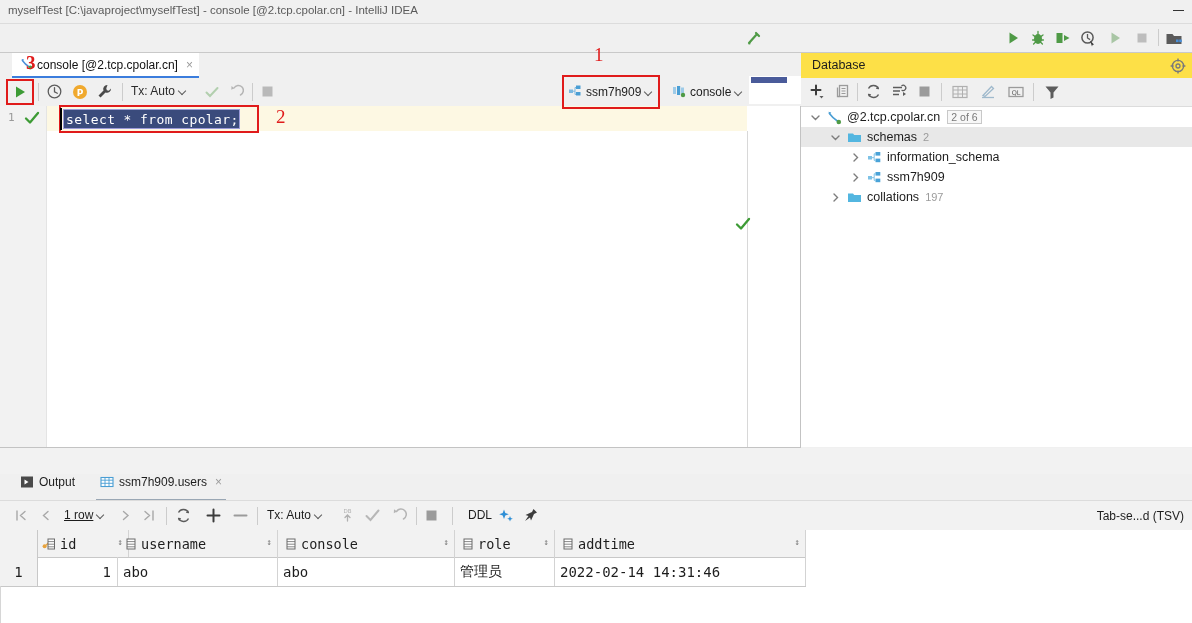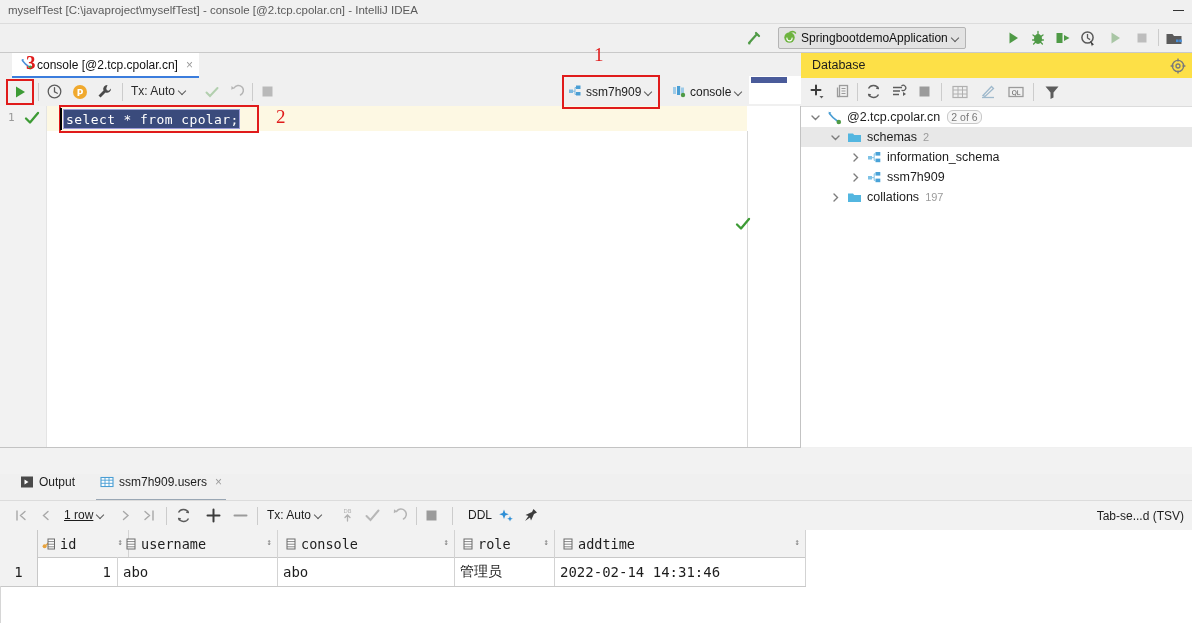--- a/index.html
+++ b/index.html
@@ -155,21 +155,21 @@
   .dbtree{position:absolute;left:0;top:54px;width:391px;height:340px;background:#ffffff;}
   .trow{
     position:relative;height:20px;display:flex;align-items:center;
     font-size:12.5px;color:#1d1d1d;white-space:nowrap;
   }
   .trow.sel{background:#e8e8e8;}
   .tw{display:inline-flex;align-items:center;justify-content:center;width:16px;height:16px;flex:0 0 auto;}
   .cnt{color:#9b9b9b;font-size:11px;margin-left:6px;}
   .badge{
     margin-left:7px;font-size:10.5px;color:#7a7a7a;
-    border:1px solid #c8c8c8;border-radius:6px;padding:0px 3px;background:#f7f7f7;
+    border:1px solid #c8c8c8;border-radius:0;padding:0px 3px;background:#f7f7f7;
   }
 
   
   .splitter{position:absolute;left:0;top:448px;width:1192px;height:26px;background:#f2f2f2;}
   .outtabs{
     position:absolute;left:0;top:475px;width:1192px;height:25px;background:#f0f0f0;
   }
   .otab{
     position:absolute;top:0;height:24px;display:flex;align-items:flex-start;gap:5px;
     font-size:12px;color:#1d1d1d;padding:0 4px;white-space:nowrap;
@@ -234,31 +234,20 @@
   </div>
 
   <div class="maintool">
     <div class="hammer">
       <svg width="18" height="18" viewBox="0 0 18 18">
         <path d="M4 14 L12 5 M11 4 L14 7" stroke="#4f9a46" stroke-width="2.2" fill="none" stroke-linecap="round"></path>
         <path d="M3.2 15.2 L5.6 12.8 L5.2 15.6 Z" fill="#4f9a46"></path>
       </svg>
     </div>
 
-    <div class="runcfg">
-      <span>
-        <svg width="15" height="15" viewBox="0 0 15 15">
-          <circle cx="7.5" cy="8.5" r="5.2" fill="#6db33f"></circle>
-          <path d="M5 8.6 a2.6 2.6 0 1 0 5 0" fill="none" stroke="#fff" stroke-width="1.2"></path>
-          <path d="M8 3.2 C11 2 13 3 13.4 4" stroke="#6db33f" stroke-width="1.6" fill="none" stroke-linecap="round"></path>
-        </svg>
-      </span>
-      <span class="cname">SpringbootdemoApplication</span>
-      <span class="chev"></span>
-    </div>
 
     <div class="tbtn" style="left:1003px">
       <svg width="20" height="20" viewBox="0 0 20 20">
           <path d="M6.5 4.5 L15 10 L6.5 15.5 Z" fill="#4f9a46"></path>
         </svg>
     </div>
     <div class="tbtn" style="left:1028px">
       <svg width="20" height="20" viewBox="0 0 20 20">
         <ellipse cx="10" cy="11" rx="4" ry="5" fill="#4f9a46"></ellipse>
         <path d="M10 3.5 v2.5 M5 7 l2.2 1.6 M15 7 l-2.2 1.6 M4.6 12 h2.2 M15.4 12 h-2.2 M5.6 16 l2-2 M14.4 16 l-2-2" stroke="#4f9a46" stroke-width="1.3" fill="none" stroke-linecap="round"></path>

